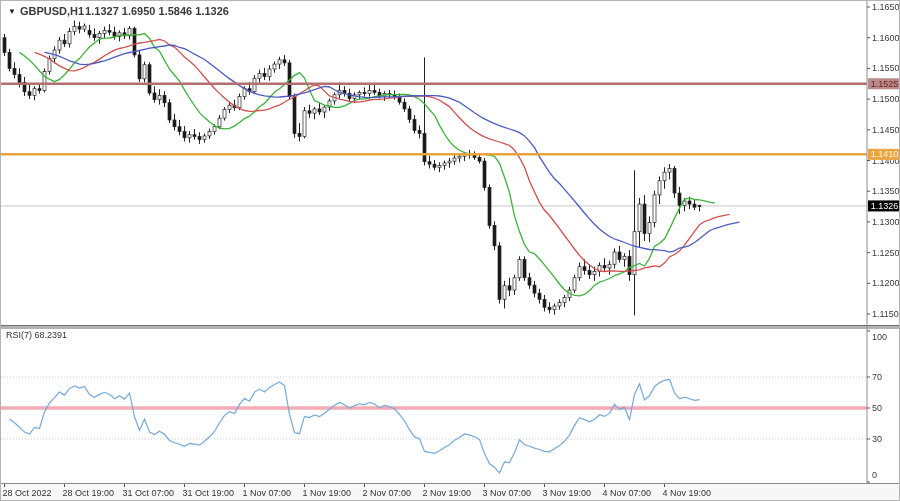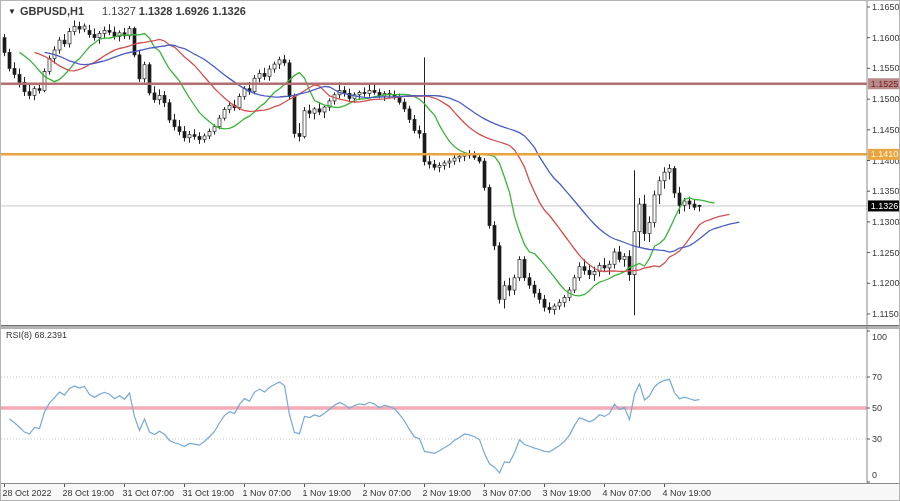--- a/index.html
+++ b/index.html
@@ -3,21 +3,21 @@
 <meta charset="utf-8">
 <style>
   html,body{margin:0;padding:0;background:#e9e9e9;}
   #wrap{position:relative;width:900px;height:501px;background:#ffffff;
         border:1px solid #b4b4b4;box-sizing:border-box;overflow:hidden;
         font-family:"Liberation Sans",sans-serif;}
   #cv{position:absolute;left:0;top:0;}
   .hud{position:absolute;color:#3a3a3a;white-space:pre;}
   #title{left:7px;top:4px;font-size:11px;font-weight:bold;}
   #title .tri{font-size:8px;vertical-align:1px;margin-right:4px;color:#222;cursor:pointer;}
-  #title .q{margin-left:18px;font-weight:normal;}
+  #title .q{margin-left:1px;font-weight:bold;}
   #rsilab{left:5px;top:329px;font-size:9px;font-weight:normal;color:#333;}
   text{font-family:"Liberation Sans",sans-serif;}
 </style>
 </head>
 <body>
 
 <div id="wrap">
   <svg id="cv" width="900" height="501">
       <line x1="0" y1="204.9359999999999" x2="866" y2="204.9359999999999" stroke="#c6c6c6" stroke-width="1"></line>
       <g>
@@ -378,15 +378,15 @@
         <line x1="483.5" y1="483" x2="483.5" y2="486" stroke="#555"></line>
         <text x="481.5" y="495" text-anchor="start" font-size="9" fill="#333">3 Nov 07:00</text>
         <line x1="543.5" y1="483" x2="543.5" y2="486" stroke="#555"></line>
         <text x="541.5" y="495" text-anchor="start" font-size="9" fill="#333">3 Nov 19:00</text>
         <line x1="603.5" y1="483" x2="603.5" y2="486" stroke="#555"></line>
         <text x="601.5" y="495" text-anchor="start" font-size="9" fill="#333">4 Nov 07:00</text>
         <line x1="663.5" y1="483" x2="663.5" y2="486" stroke="#555"></line>
         <text x="661.5" y="495" text-anchor="start" font-size="9" fill="#333">4 Nov 19:00</text>
       </g>
     </svg>
-  <div id="title" class="hud"><span class="tri">▼</span><span>GBPUSD,H1</span><span class="q">1.1327</span> <span>1.1328</span> <span>1.6926</span> <span>1.1326</span></div>
-  <div id="rsilab" class="hud"><span>RSI(8)</span> <span>68.2391</span></div>
+  <div id="title" class="hud"><span class="tri">▼</span><span>GBPUSD,H1</span><span class="q">1.1327</span> <span>1.6950</span> <span>1.5846</span> <span>1.1326</span></div>
+  <div id="rsilab" class="hud"><span>RSI(7)</span> <span>68.2391</span></div>
 </div>
 
 </body></html>

